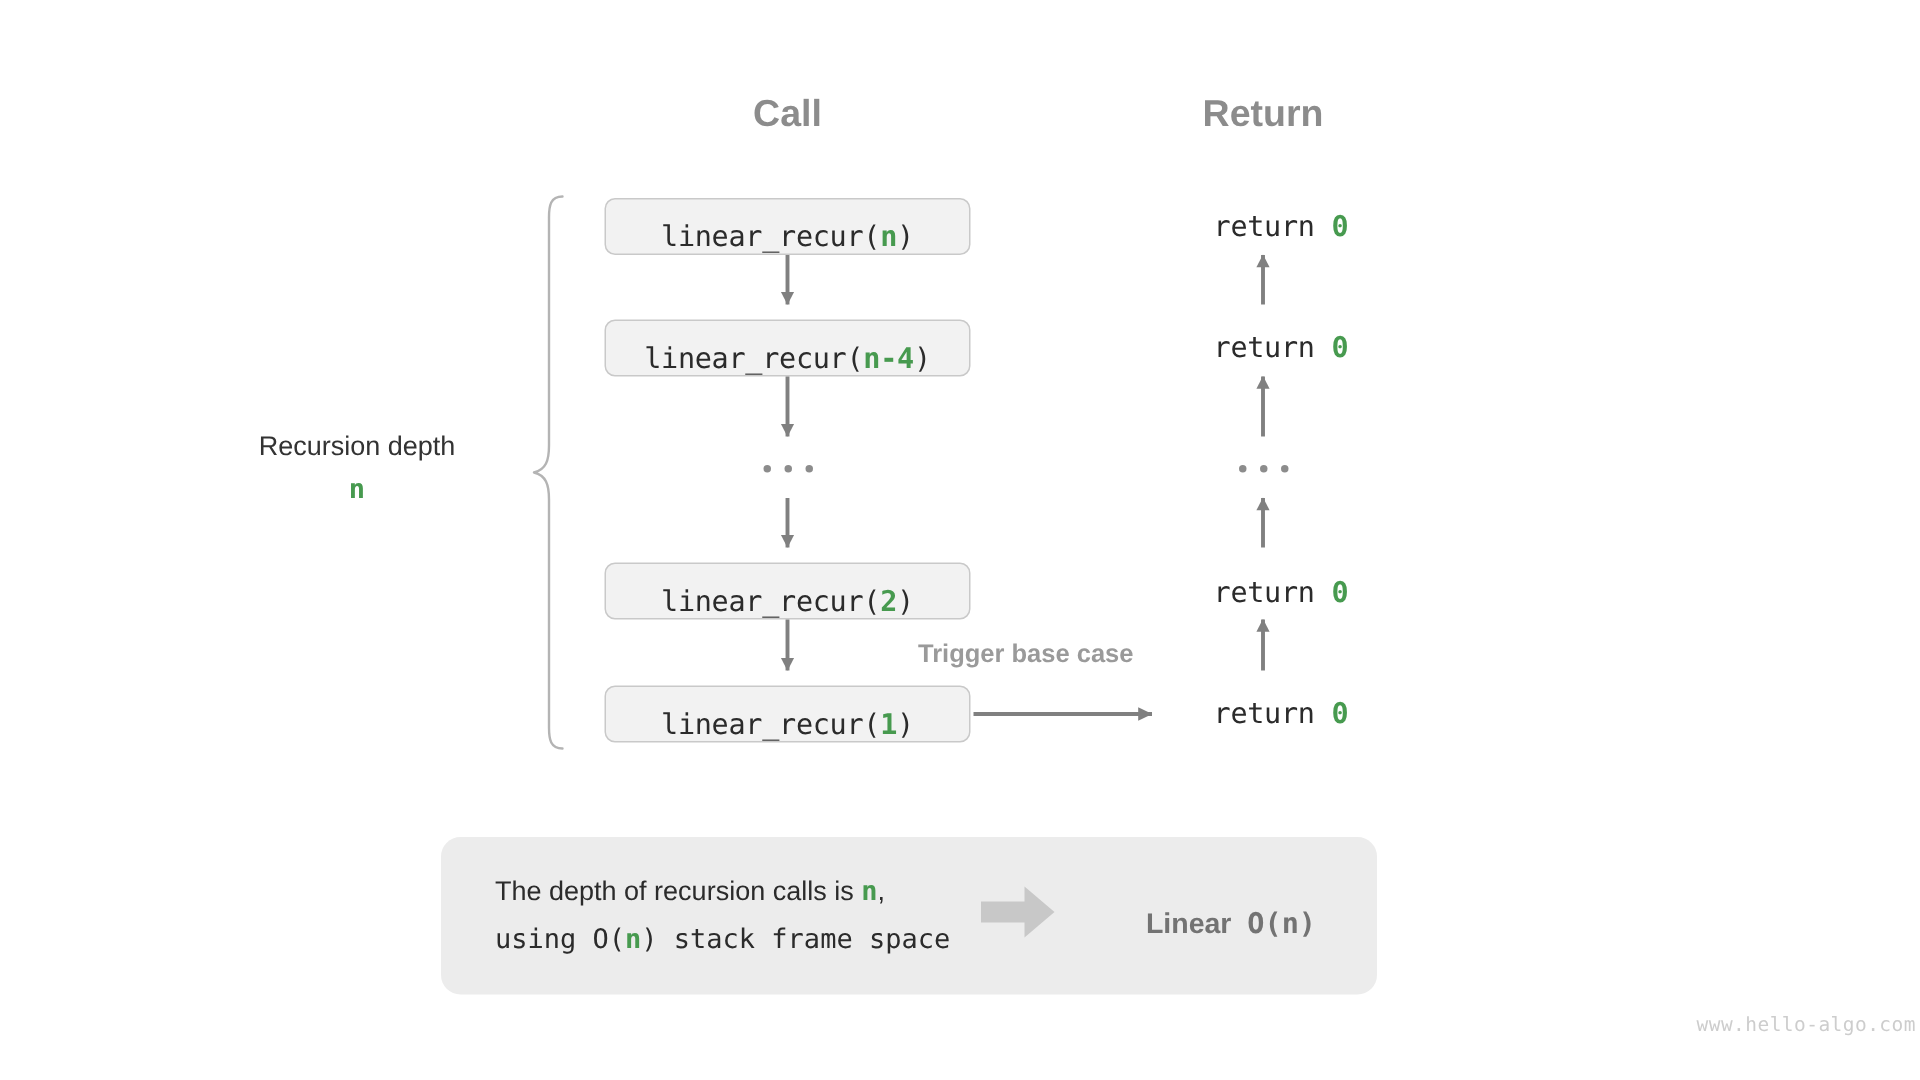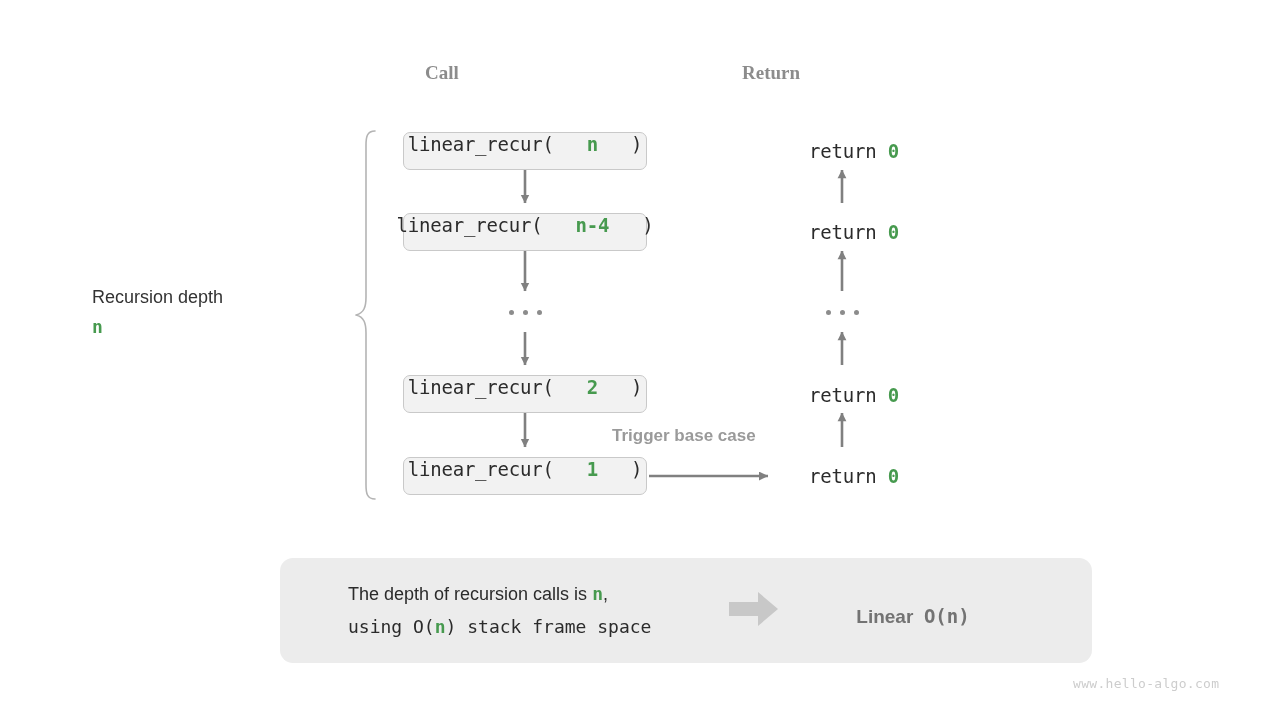--- a/index.html
+++ b/index.html
@@ -13,34 +13,36 @@
     position: relative;
     overflow: hidden;
     font-family: "Liberation Sans", sans-serif;
     -webkit-font-smoothing: antialiased;
   }
 
   .abs { position: absolute; }
 
   
   .col-header {
-    font-family: Liberation Serif, serif;
-    font-weight: bold;
-    font-size: 19px;
+    font-family: Liberation Sans, sans-serif;
+    font-weight: bold;
+    font-size: 25px;
     color: #8c8c8c;
+    text-align: center;
     white-space: nowrap;
   }
   #call-header  { left: 425px; top: 62px; width: 200px; }
   #return-header{ left: 742px; top: 62px; width: 200px; }
 
   
   #recursion-depth-label {
-    left: 92px;
+    left: 108px;
     top: 284px;
     width: 260px;
+    text-align: center;
     font-size: 18px;
     color: #333333;
     line-height: 1.45;
   }
   #recursion-depth-label .depth-n {
     display: block;
     color: #479a4f;
     font-family: "DejaVu Sans Mono", monospace;
     font-weight: bold;
     font-size: 18px;
@@ -52,29 +54,28 @@
 
   
   .call-box {
     width: 244px;
     height: 38px;
     box-sizing: border-box;
     background: #f2f2f2;
     border: 1px solid #c9c9c9;
     border-radius: 7px;
     display: flex;
-    align-items: flex-start;
+    align-items: flex-end;
     justify-content: center;
     font-family: "DejaVu Sans Mono", monospace;
     font-size: 19px;
     color: #2b2b2b;
     letter-spacing: -0.2px;
     white-space: nowrap;
     left: 403px;
-    gap: 33px;
   }
   .call-box .arg { color: #479a4f; font-weight: bold; }
 
   #call-box-0 { top: 132px; }
   #call-box-1 { top: 213px; }
   #call-box-2 { top: 375px; }
   #call-box-3 { top: 457px; }
 
   
   .return-label {
@@ -121,29 +122,28 @@
     left: 612px;
     top: 426px;
     font-weight: bold;
     font-size: 17px;
     color: #9a9a9a;
     white-space: nowrap;
   }
 
   
   #summary-panel {
-    left: 280px;
+    left: 294px;
     top: 558px;
-    width: 780px;
+    width: 624px;
     height: 105px;
     background: #ececec;
     border-radius: 13px;
     display: flex;
     align-items: center;
-    padding-left: 32px;
   }
   #summary-text {
     margin-left: 36px;
     width: 370px;
     font-size: 18px;
     color: #2b2b2b;
     line-height: 1.75;
   }
   #summary-text .hl {
     color: #479a4f;
@@ -174,21 +174,21 @@
     font-size: 19px;
     color: #737373;
     white-space: nowrap;
   }
   #summary-result .result-value .mono {
     font-family: "DejaVu Sans Mono", monospace;
   }
 
   
   #watermark {
-    left: 1073px;
+    left: 1131px;
     top: 676px;
     font-family: "DejaVu Sans Mono", monospace;
     font-size: 13px;
     color: #cdcdcd;
     letter-spacing: 0.3px;
     white-space: nowrap;
   }
 </style>
 </head>
 <body>

